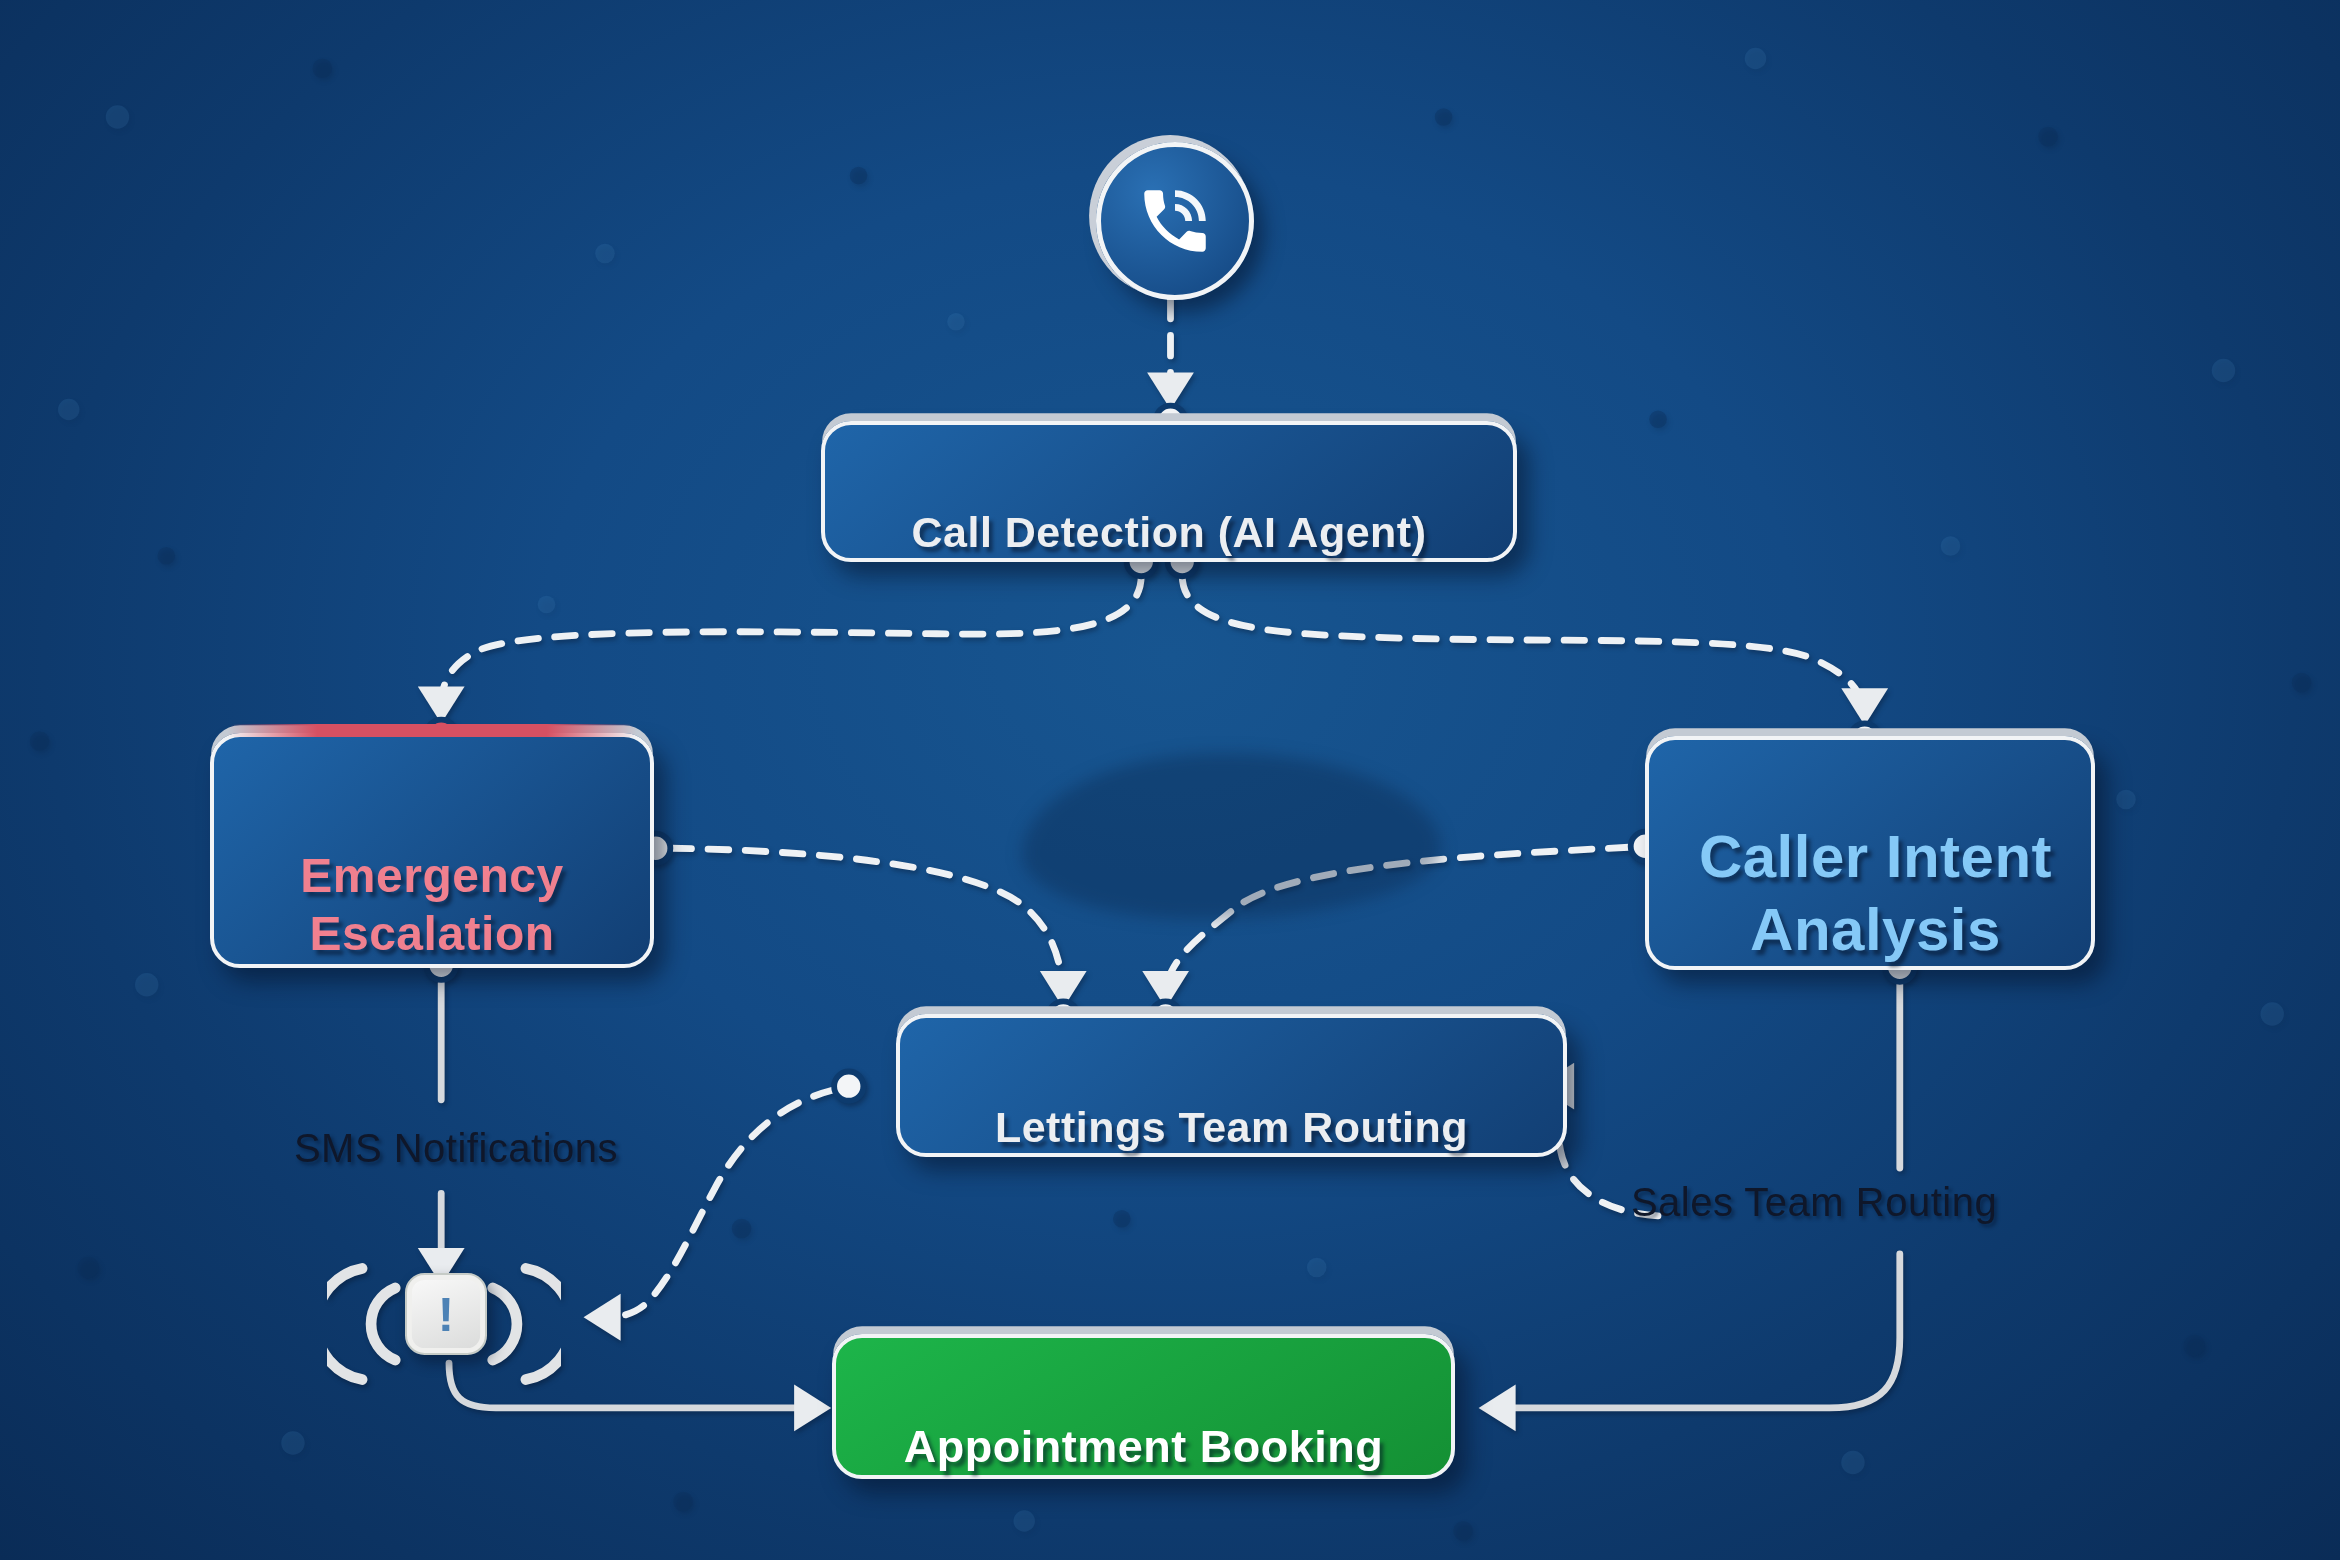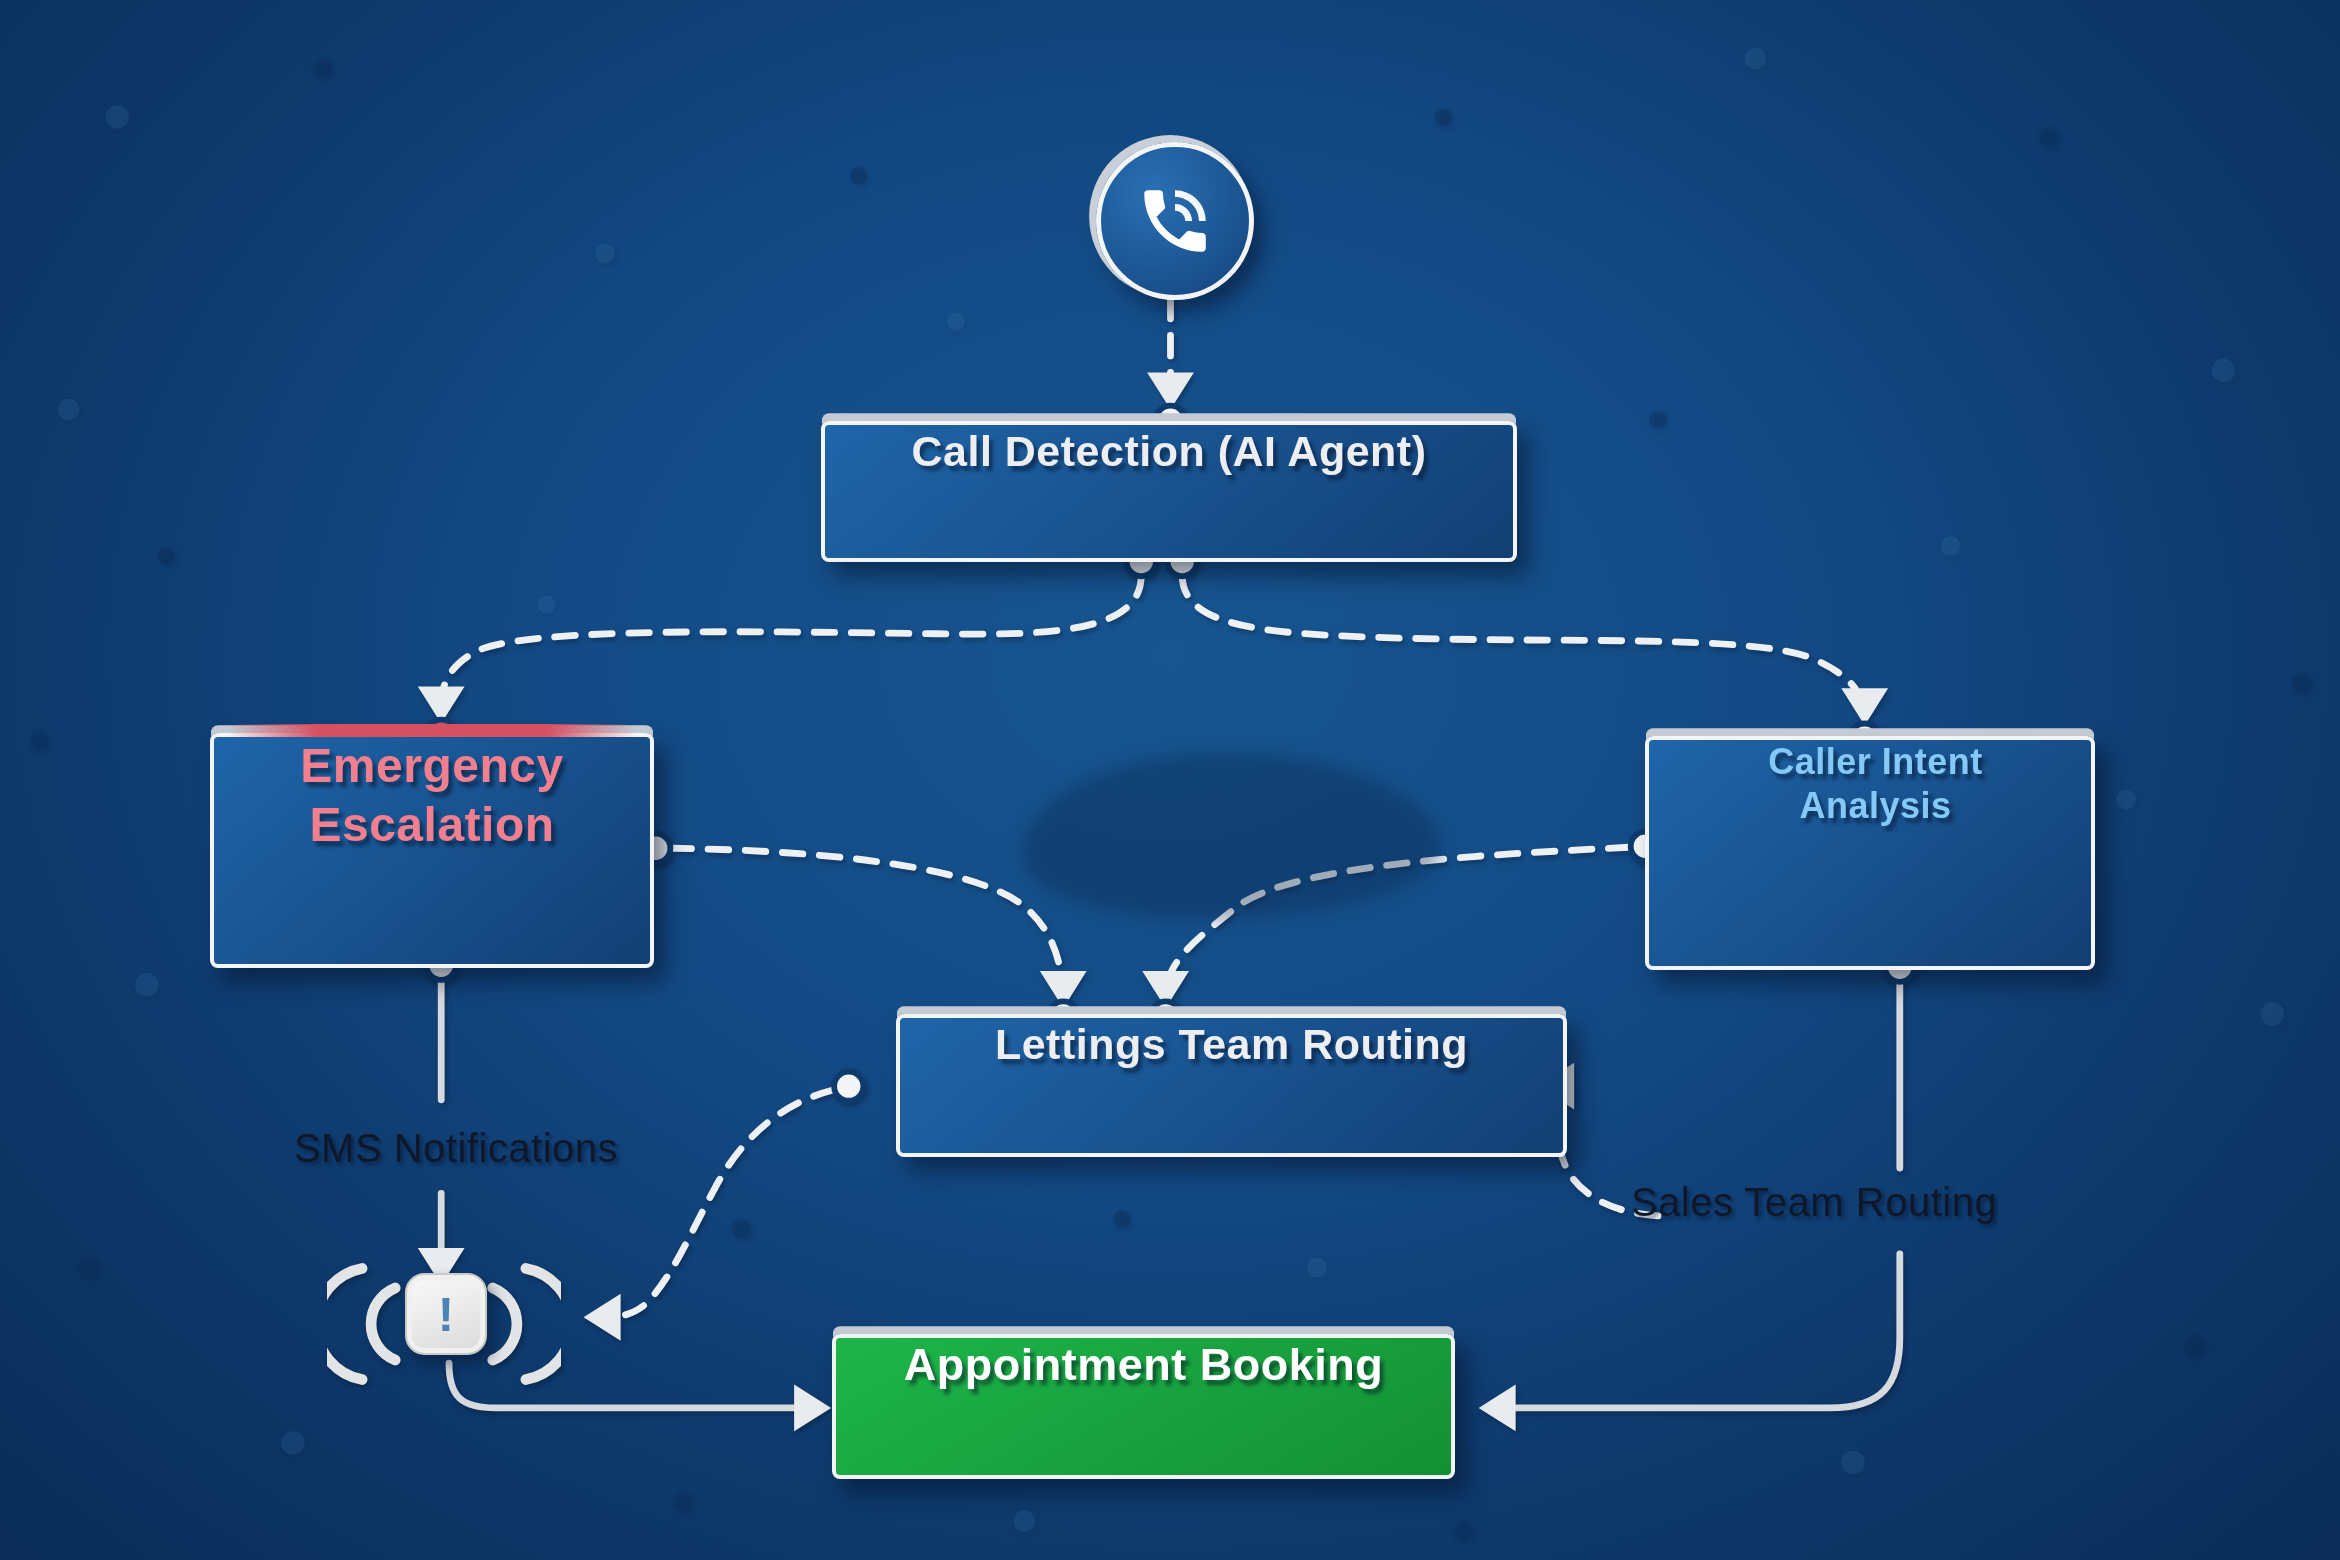--- a/index.html
+++ b/index.html
@@ -4,39 +4,39 @@
 <style>
   html,body{margin:0;padding:0;}
   body{
     width:2341px;height:1560px;position:relative;overflow:hidden;
     font-family:"Liberation Sans",sans-serif;
     background:radial-gradient(ellipse at 50% 42%, var(--bg-center,#175590) 0%, #134a85 38%, #0e3a6d 68%, var(--bg-edge,#0a2c57) 100%);
   }
   .canvas{position:absolute;inset:0;}
   
   .node{
-    position:absolute;border:4.9px solid var(--node-border,#f2f4f6);border-radius:8px;
+    position:absolute;border:4.9px solid var(--node-border,#f2f4f6);border-radius:30px;
     background:linear-gradient(140deg,var(--node-fill-light,#1e62a6) 0%,#195档 0%,var(--node-fill-dark,#123f74) 100%);
     background:linear-gradient(140deg,var(--node-fill-light,#1e62a6) 0%,var(--node-fill-dark,#123f74) 100%);
     box-shadow:0 -8.8px 0 -1px var(--bevel-silver,#c3cad3), 11.7px 13.7px 21.5px rgba(4,16,38,.5);
-    display:flex;align-items:flex-start;justify-content:center;text-align:center;
+    display:flex;align-items:flex-end;justify-content:center;text-align:center;
   }
   .node-label{
     font-weight:700;font-size:43px;line-height:1.22;color:var(--label-white,#eceef1);
     text-shadow:3.9px 4.9px 3.9px rgba(3,14,34,.5);letter-spacing:0.5px;padding:0 29px;
   }
   .call-detection{left:821px;top:421px;width:688px;height:133px;}
   .emergency{left:210px;top:733px;width:436px;height:227px;}
   .emergency .node-label{color:var(--emergency-text,#f0808f);font-size:48px;}
   .emergency::before{
     content:"";position:absolute;left:3%;right:3%;top:-12.7px;height:12.7px;border-radius:9.8px 9.8px 0 0;
     background:linear-gradient(90deg,rgba(214,80,98,0) 0%,var(--emergency-accent,#d65062) 22%,var(--emergency-accent,#d65062) 78%,rgba(214,80,98,0) 100%);
   }
   .intent{left:1645px;top:736px;width:442px;height:226px;}
-  .intent .node-label{color:var(--intent-text,#85c9f7);font-size:36px;padding-left:40px;}
+  .intent .node-label{color:var(--intent-text,#85c9f7);font-size:60px;padding-left:40px;}
   .lettings{left:896px;top:1014px;width:663px;height:135px;}
   .booking{left:804px;top:1334px;width:615px;height:137px;
     background:linear-gradient(150deg,#1db54a,var(--success-green,#149034));margin-left:28px;}
   .booking .node-label{color:#ffffff;font-size:45px;}
   
   .title{
     position:absolute;top:55px;left:50%;transform:translateX(-50%);
     font-weight:700;font-size:46px;color:#fff;letter-spacing:0.5px;
     text-shadow:3.9px 4.9px 3.9px rgba(3,14,34,.5);white-space:nowrap;
   }

